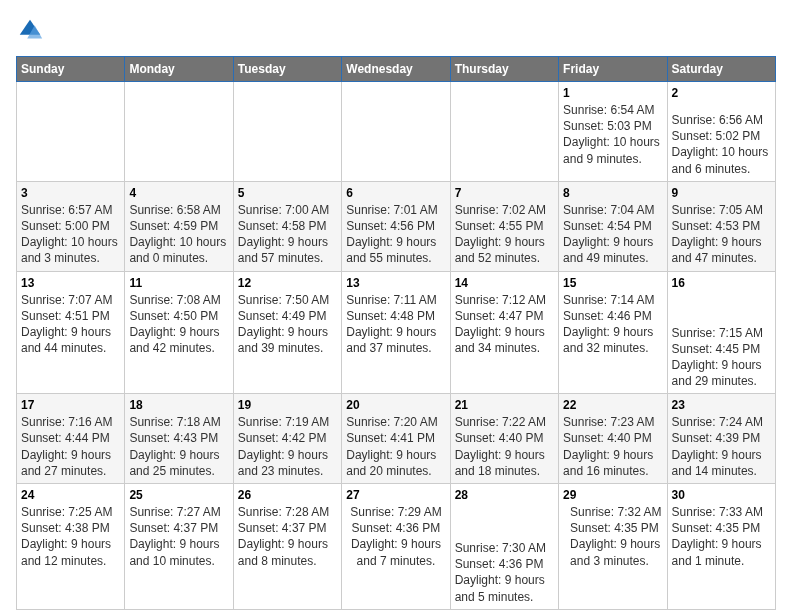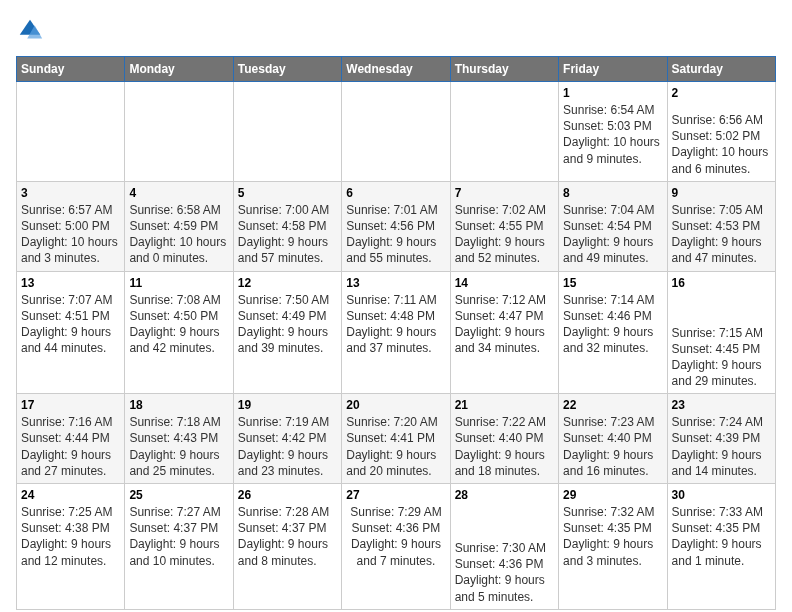--- a/index.html
+++ b/index.html
@@ -294,21 +294,21 @@
 Daylight: 9 hours and 7 minutes.</div>
         </td>
         <td>
           <span class="day-number">28</span>
           <div class="day-info" style="white-space: pre-line; margin-top: 38px;">Sunrise: 7:30 AM
 Sunset: 4:36 PM
 Daylight: 9 hours and 5 minutes.</div>
         </td>
         <td>
           <span class="day-number">29</span>
-          <div class="day-info" style="white-space: pre-line;">Sunrise: 7:32 AM
+          <div class="day-info" style="white-space: pre-line; margin-left: 7px;">Sunrise: 7:32 AM
 Sunset: 4:35 PM
 Daylight: 9 hours and 3 minutes.</div>
         </td>
         <td>
           <span class="day-number">30</span>
           <div class="day-info" style="white-space: pre-line;">Sunrise: 7:33 AM
 Sunset: 4:35 PM
 Daylight: 9 hours and 1 minute.</div>
         </td>
       </tr>

